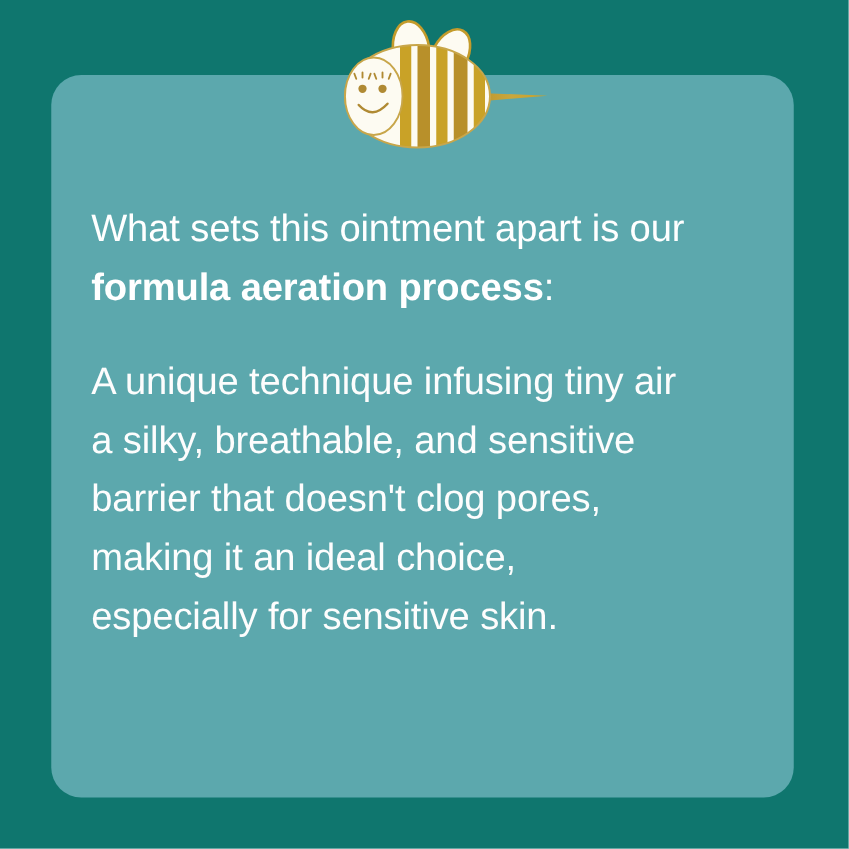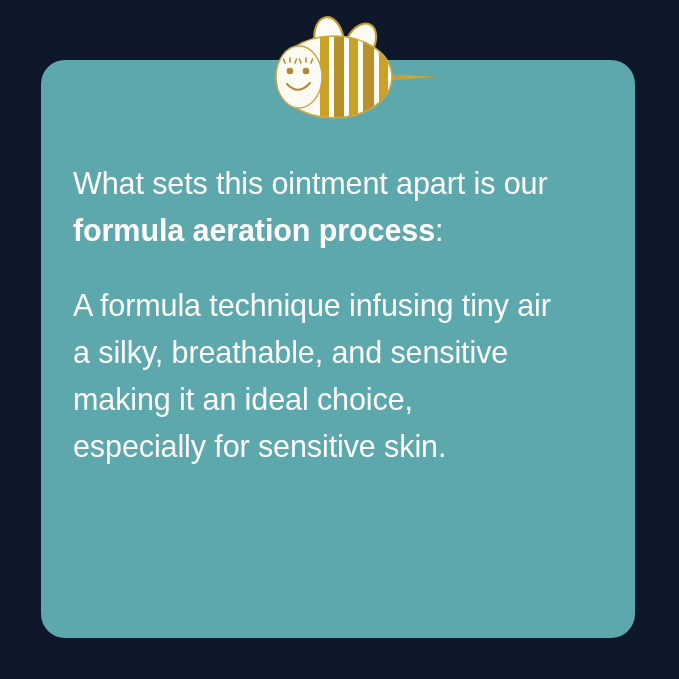--- a/index.html
+++ b/index.html
@@ -10,21 +10,21 @@
     width: 679px;
     height: 679px;
     background: #ffffff;
     font-family: "Liberation Sans", sans-serif;
     overflow: hidden;
   }
   #stage {
     position: relative;
     width: 679px;
     height: 679px;
-    background: #0f172a;
+    background: #0f766e;
   }
 
   
   #card {
     position: absolute;
     left: 41px;
     top: 60px;
     width: 594px;
     height: 578px;
     background: #5ca8ad;
@@ -137,19 +137,20 @@
       </g>
     </svg>
   </div>
 
   <div id="text-block">
     <div class="headline regular">What sets this ointment apart is our</div>
     <div class="headline strong"><span>formula aeration process</span><span class="colon">:</span></div>
 
     <div class="gap"></div>
 
-    <div class="body-line">A formula technique infusing tiny air</div>
+    <div class="body-line">A unique technique infusing tiny air</div>
     <div class="body-line">a silky, breathable, and sensitive</div>
+    <div class="body-line">barrier that doesn't clog pores,</div>
     <div class="body-line">making it an ideal choice,</div>
     <div class="body-line">especially for sensitive skin.</div>
   </div>
 
 </div>
 
 </body></html>

